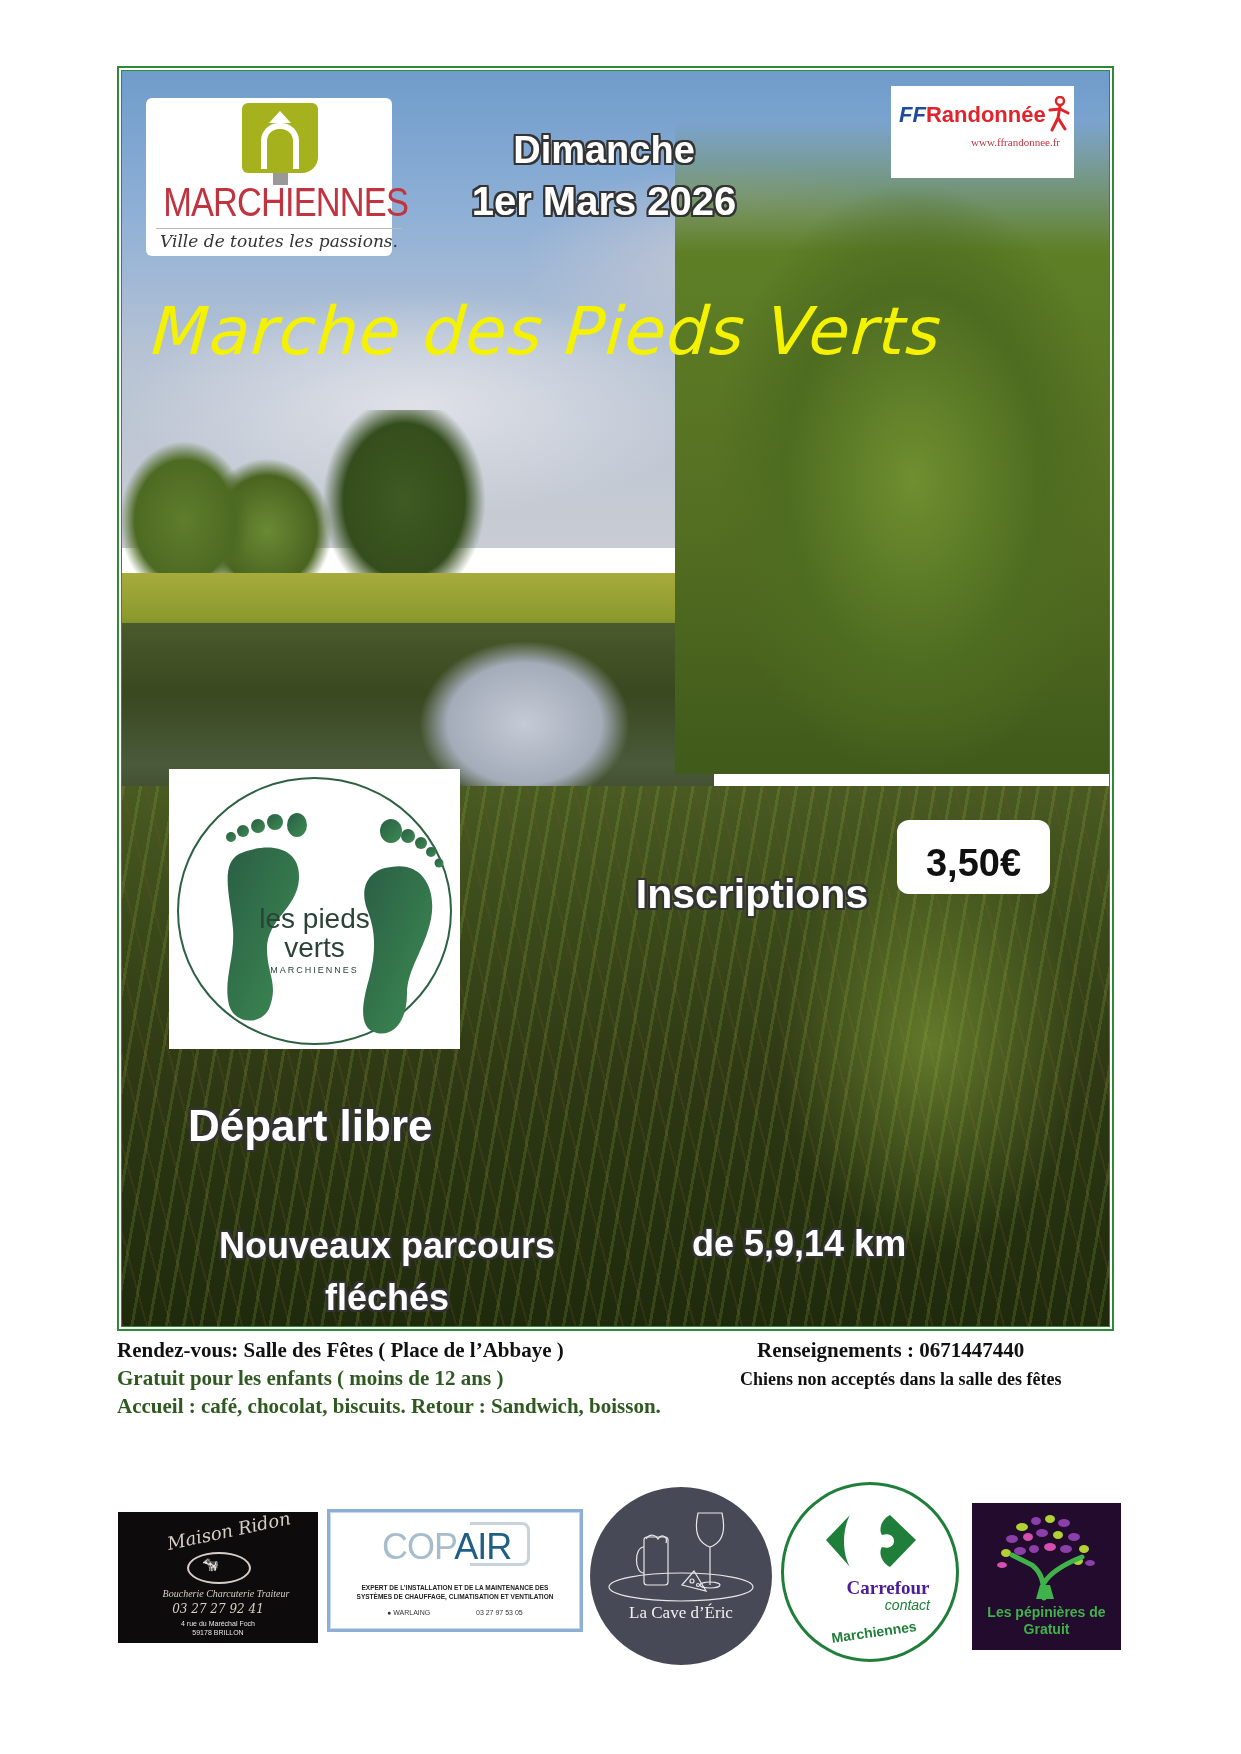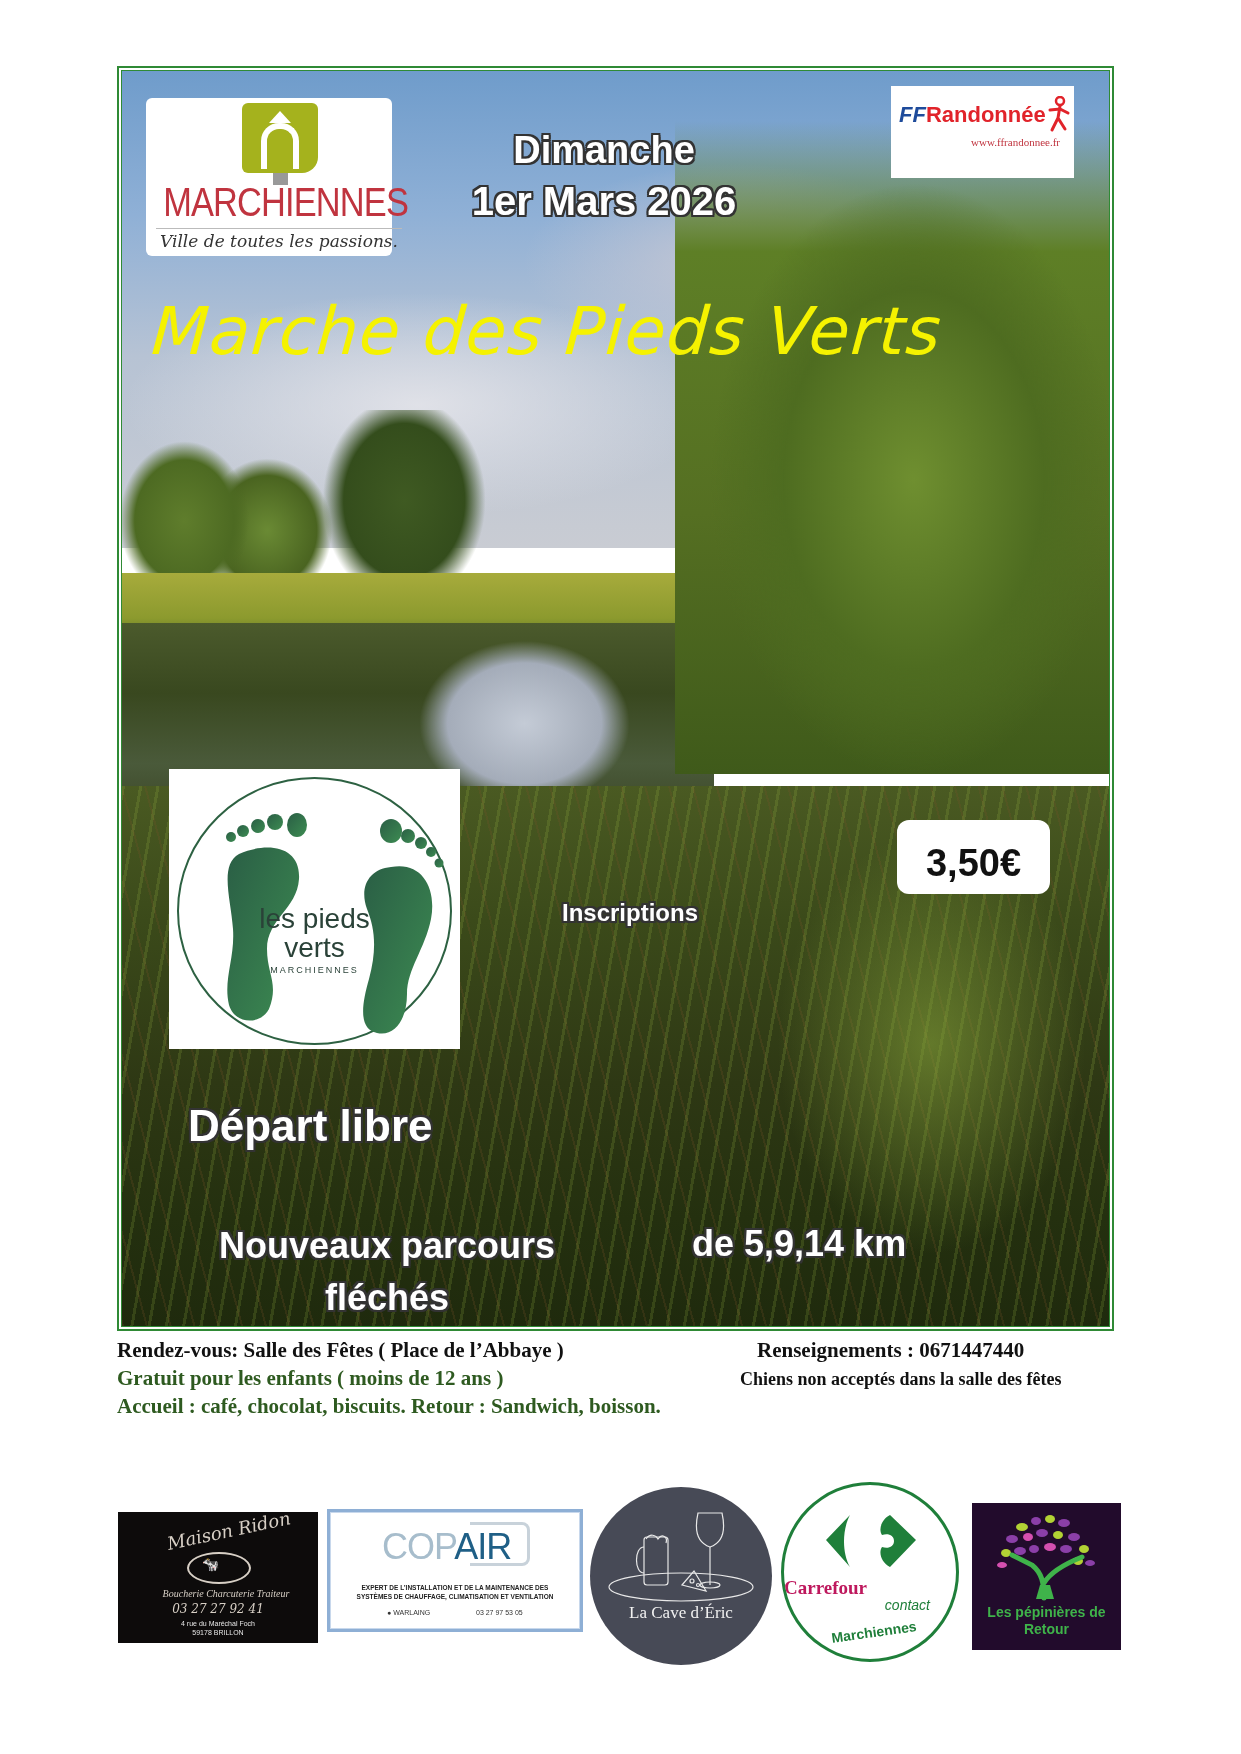--- a/index.html
+++ b/index.html
@@ -152,21 +152,21 @@
 
   
   .price-box {
     position: absolute; left: 775px; top: 749px; width: 153px; height: 74px;
     background: #ffffff; border-radius: 12px; text-align: center;
   }
   .price-box span {
     display: block; margin-top: 22px; font-size: 38px; font-weight: bold; color: #111111;
   }
   .inscriptions {
-    position: absolute; left: 440px; top: 800px; width: 380px; font-size: 24px; margin-top: 28px;
+    position: absolute; left: 440px; top: 800px; width: 380px; text-align: center; font-size: 41px;
   }
   .hours {
     position: absolute; left: 440px; top: 860px; width: 380px; text-align: center; font-size: 36px;
   }
   .depart {
     position: absolute; left: 66px; top: 1030px; font-size: 44px;
   }
   .parcours1 {
     position: absolute; left: 50px; top: 1154px; width: 430px; text-align: center; font-size: 36px;
   }
@@ -244,22 +244,22 @@
     position: absolute; left: 0; top: 116px; width: 100%; text-align: center;
     font-family: "Liberation Serif", serif; font-size: 17px; color: #f1f1f1;
   }
 
   .sp-carrefour {
     left: 781px; top: 1482px; width: 178px; height: 180px; background: #ffffff;
     border: 3px solid #1f7f3a; border-radius: 50%;
   }
   .sp-carrefour svg { position: absolute; left: 0; top: 0; }
   .sp-carrefour .c1 {
-    position: absolute; left: 0; top: 92px; width: 100%; text-align: left;
-    font-family: "Liberation Serif", serif; font-weight: bold; font-size: 19px; color: #be185d;
+    position: absolute; left: 0; top: 92px; width: 100%; text-align: center;
+    font-family: "Liberation Serif", serif; font-weight: bold; font-size: 19px; color: #4c1d95; padding-left: 36px;
   }
   .sp-carrefour .c2 {
     position: absolute; left: 66px; top: 112px; width: 80px; text-align: right;
     font-style: italic; font-size: 14px; color: #1f7f3a;
   }
   .sp-carrefour .c3 {
     position: absolute; left: 30px; top: 139px; width: 120px; text-align: center;
     font-weight: bold; font-size: 14px; color: #1f7f3a; transform: rotate(-8deg);
   }
 
@@ -431,14 +431,14 @@
       <ellipse cx="78" cy="44" rx="6" ry="4" fill="#d54fb0"></ellipse>
       <ellipse cx="94" cy="46" rx="6" ry="4" fill="#8b3fa8"></ellipse>
       <ellipse cx="30" cy="62" rx="5" ry="3" fill="#d54fb0"></ellipse>
       <ellipse cx="118" cy="60" rx="5" ry="3" fill="#8b3fa8"></ellipse>
       <ellipse cx="106" cy="58" rx="5" ry="4" fill="#b2d234"></ellipse>
     </g>
     <path d="M72 95 C72 80 70 70 60 62 L40 52 M72 80 C78 70 90 62 110 54" fill="none" stroke="#3fb34a" stroke-width="5" stroke-linecap="round"></path>
     <path d="M64 96 L82 96 L78 82 L68 82 Z" fill="#3fb34a"></path>
   </svg>
   <div class="n1">Les pépinières de</div>
-  <div class="n2">Retour</div>
+  <div class="n2">Gratuit</div>
 </div>
 
 </body></html>

